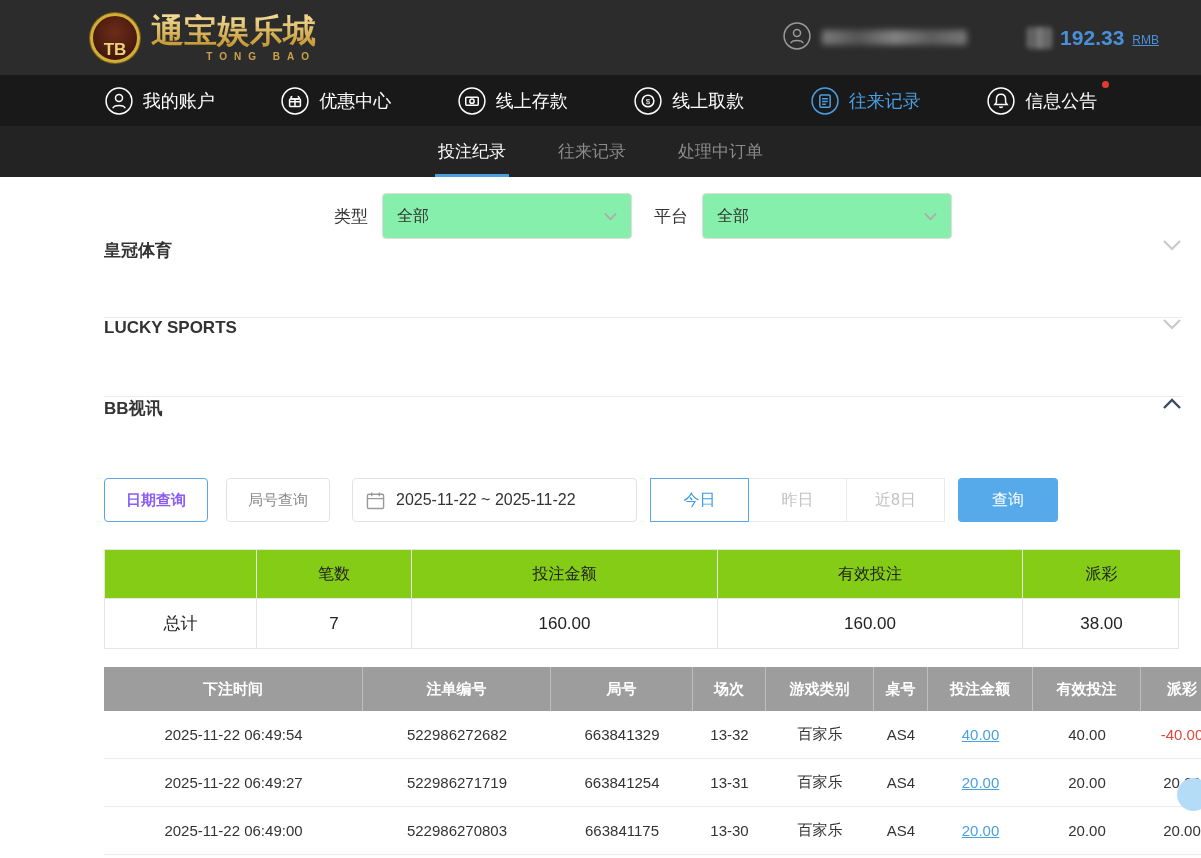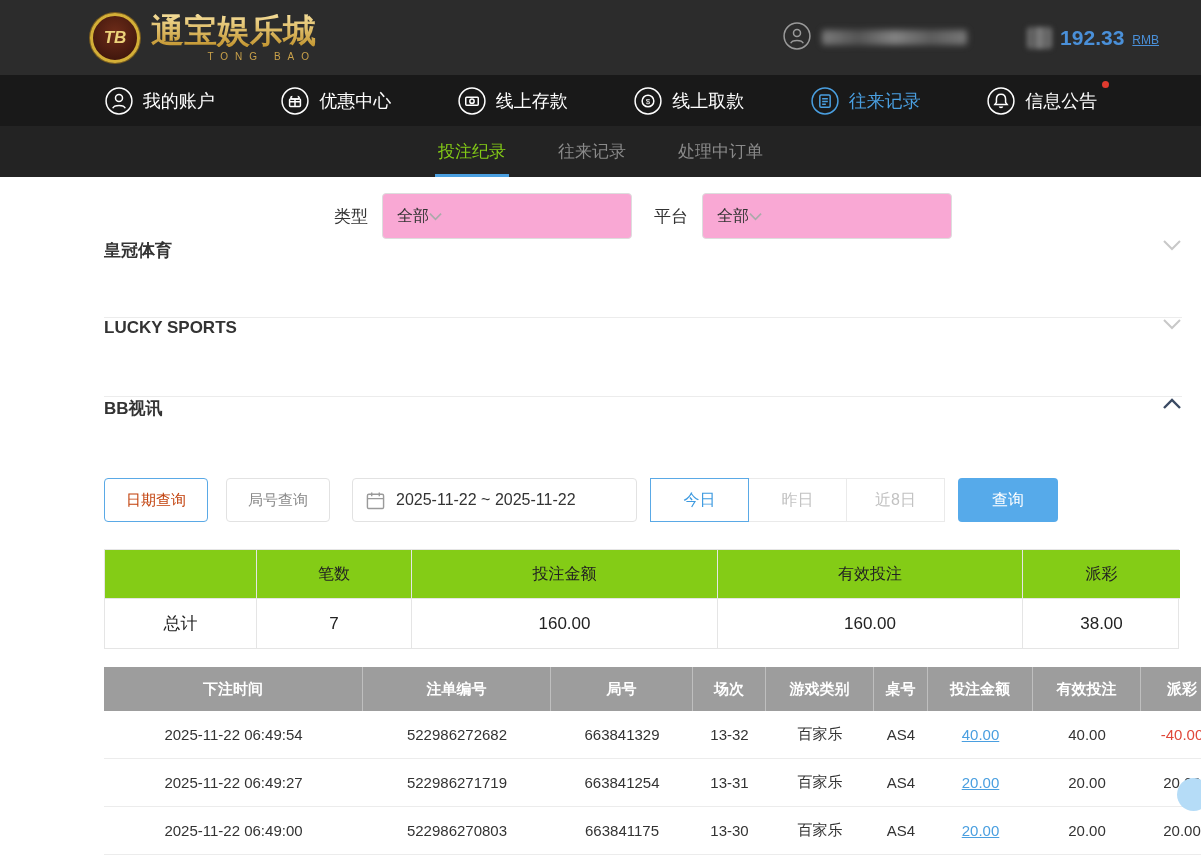--- a/index.html
+++ b/index.html
@@ -6,26 +6,26 @@
   html,body { width:1201px; height:858px; overflow:hidden; background:#fff;
     font-family:"Liberation Sans","DejaVu Sans",sans-serif; }
 
   
   .topbar { height:75px; background:#2c2c2c; display:flex; align-items:center;
     justify-content:space-between; padding:0 42px 0 90px; }
   .logo { display:flex; align-items:center; gap:11px; cursor:pointer; }
   .logo-badge { width:50px; height:50px; border-radius:50%;
     background:radial-gradient(circle at 50% 38%, #6e2c19, #34110a);
     border:3px solid #d4af37; box-shadow:0 0 0 1px #7d5e1d;
-    display:flex; align-items:center; justify-content:center;
-    color:#ecd27a; font-weight:bold; font-size:17px;font-style:italic; }
+    display:flex; align-items:flex-end; justify-content:center;
+    color:#ecd27a; font-weight:bold; font-size:17px; }
   .logo-title { font-size:33px; font-weight:bold; line-height:1;
     background:linear-gradient(180deg,#f4dd99,#c3952f);
     -webkit-background-clip:text; background-clip:text; color:transparent; }
-  .logo-sub { font-size:10px; letter-spacing:7px; color:#c9a14a; text-align:right; margin-top:4px; }
+  .logo-sub { font-size:10px; letter-spacing:7px; color:#c9a14a; text-align:right; margin-top:4px;font-weight:bold; }
   .top-right { display:flex; align-items:center; gap:60px; }
   .user-chip { display:flex; align-items:center; gap:10px; cursor:pointer; }
   .blur-blob { display:inline-block; border-radius:3px;
     background:linear-gradient(90deg,#7b7b7b,#555,#838383,#5d5d5d,#787878); filter:blur(3px); }
   .name-blob { width:145px; height:15px; }
   .wallet-blob { width:25px; height:22px; filter:blur(2.5px); border-radius:4px; }
   .balance { display:flex; align-items:center; gap:8px; cursor:pointer; }
   .balance .amount { color:#4a90d9; font-size:21px; font-weight:bold; }
   .balance .currency { color:#4a90d9; font-size:12px; margin-top:5px;text-decoration:underline; }
 
@@ -37,43 +37,43 @@
   .nav-item.active { color:#4a9fe0; }
   .nav-item svg { display:block; }
   .nav-badge { position:absolute; top:-5px; right:-12px; width:7px; height:7px;
     border-radius:50%; background:#e03b2f; }
 
   
   .subnav { height:51px; background:#232323; display:flex; align-items:stretch;
     justify-content:center; gap:46px; }
   .tab { display:flex; align-items:center; color:#8a8a8a; font-size:17px;
     position:relative; cursor:pointer; padding:0 3px; }
-  .tab.active { color:#84cc16; }
+  .tab.active { color:#ffffff; }
   .tab.active::after { content:""; position:absolute; left:0; right:0; bottom:0;
     height:3px; background:#4a9fe0; }
 
   
   .content { padding:16px 19px 0 63px;margin-left:41px; }
   .filter-row { display:flex; justify-content:center; align-items:center; gap:22px; }
   .filter-group { display:flex; align-items:center; gap:14px; }
   .filter-label { font-size:17px; color:#333; }
   .select { width:250px; height:46px; border:1px solid #ddd; border-radius:4px;
-    display:flex; align-items:center; justify-content:flex-start; padding:0 14px;
-    font-size:16px; color:#333; background:#f9a8d4; cursor:pointer; }
+    display:flex; align-items:center; justify-content:space-between; padding:0 14px;
+    font-size:16px; color:#333; background:#86efac; cursor:pointer; }
 
   .section-row { height:79px; display:flex; align-items:flex-start; justify-content:space-between;
     border-bottom:1px solid #ececec; cursor:pointer; }
   .section-row.expanded { border-bottom:none;gap:43px; }
   .section-title { font-size:17px; font-weight:bold; color:#333; }
 
   
   .query-bar { display:flex; align-items:center; margin-top:2px; }
   .btn { height:44px; border-radius:4px; display:flex; align-items:center;
     justify-content:center; font-size:15px; cursor:pointer; background:#fff; }
-  .btn-outline-active { border:1px solid #5aa9e6; color:#c2410c; width:104px; font-weight:normal; }
+  .btn-outline-active { border:1px solid #5aa9e6; color:#8b5cf6; width:104px; font-weight:bold; }
   .btn-outline { border:1px solid #e2e2e2; color:#888; width:104px; margin-left:18px; }
   .date-input { height:44px; width:285px; border:1px solid #e2e2e2; border-radius:4px;
     display:flex; align-items:center; gap:11px; padding:0 13px; font-size:16px;
     color:#333; margin-left:22px; cursor:pointer; white-space:nowrap; }
   .range-group { display:flex; margin-left:14px; }
   .range-btn { width:99px; height:44px; border:1px solid #eaeaea; display:flex;
     align-items:center; justify-content:center; font-size:16px; color:#c2c2c2;
     background:#fff; margin-left:-1px; cursor:pointer; }
   .range-btn.active { border-color:#5aa9e6; color:#3d9ae0; z-index:1; }
   .btn-search { width:100px; background:#56aaea; color:#fff; font-size:16px;

